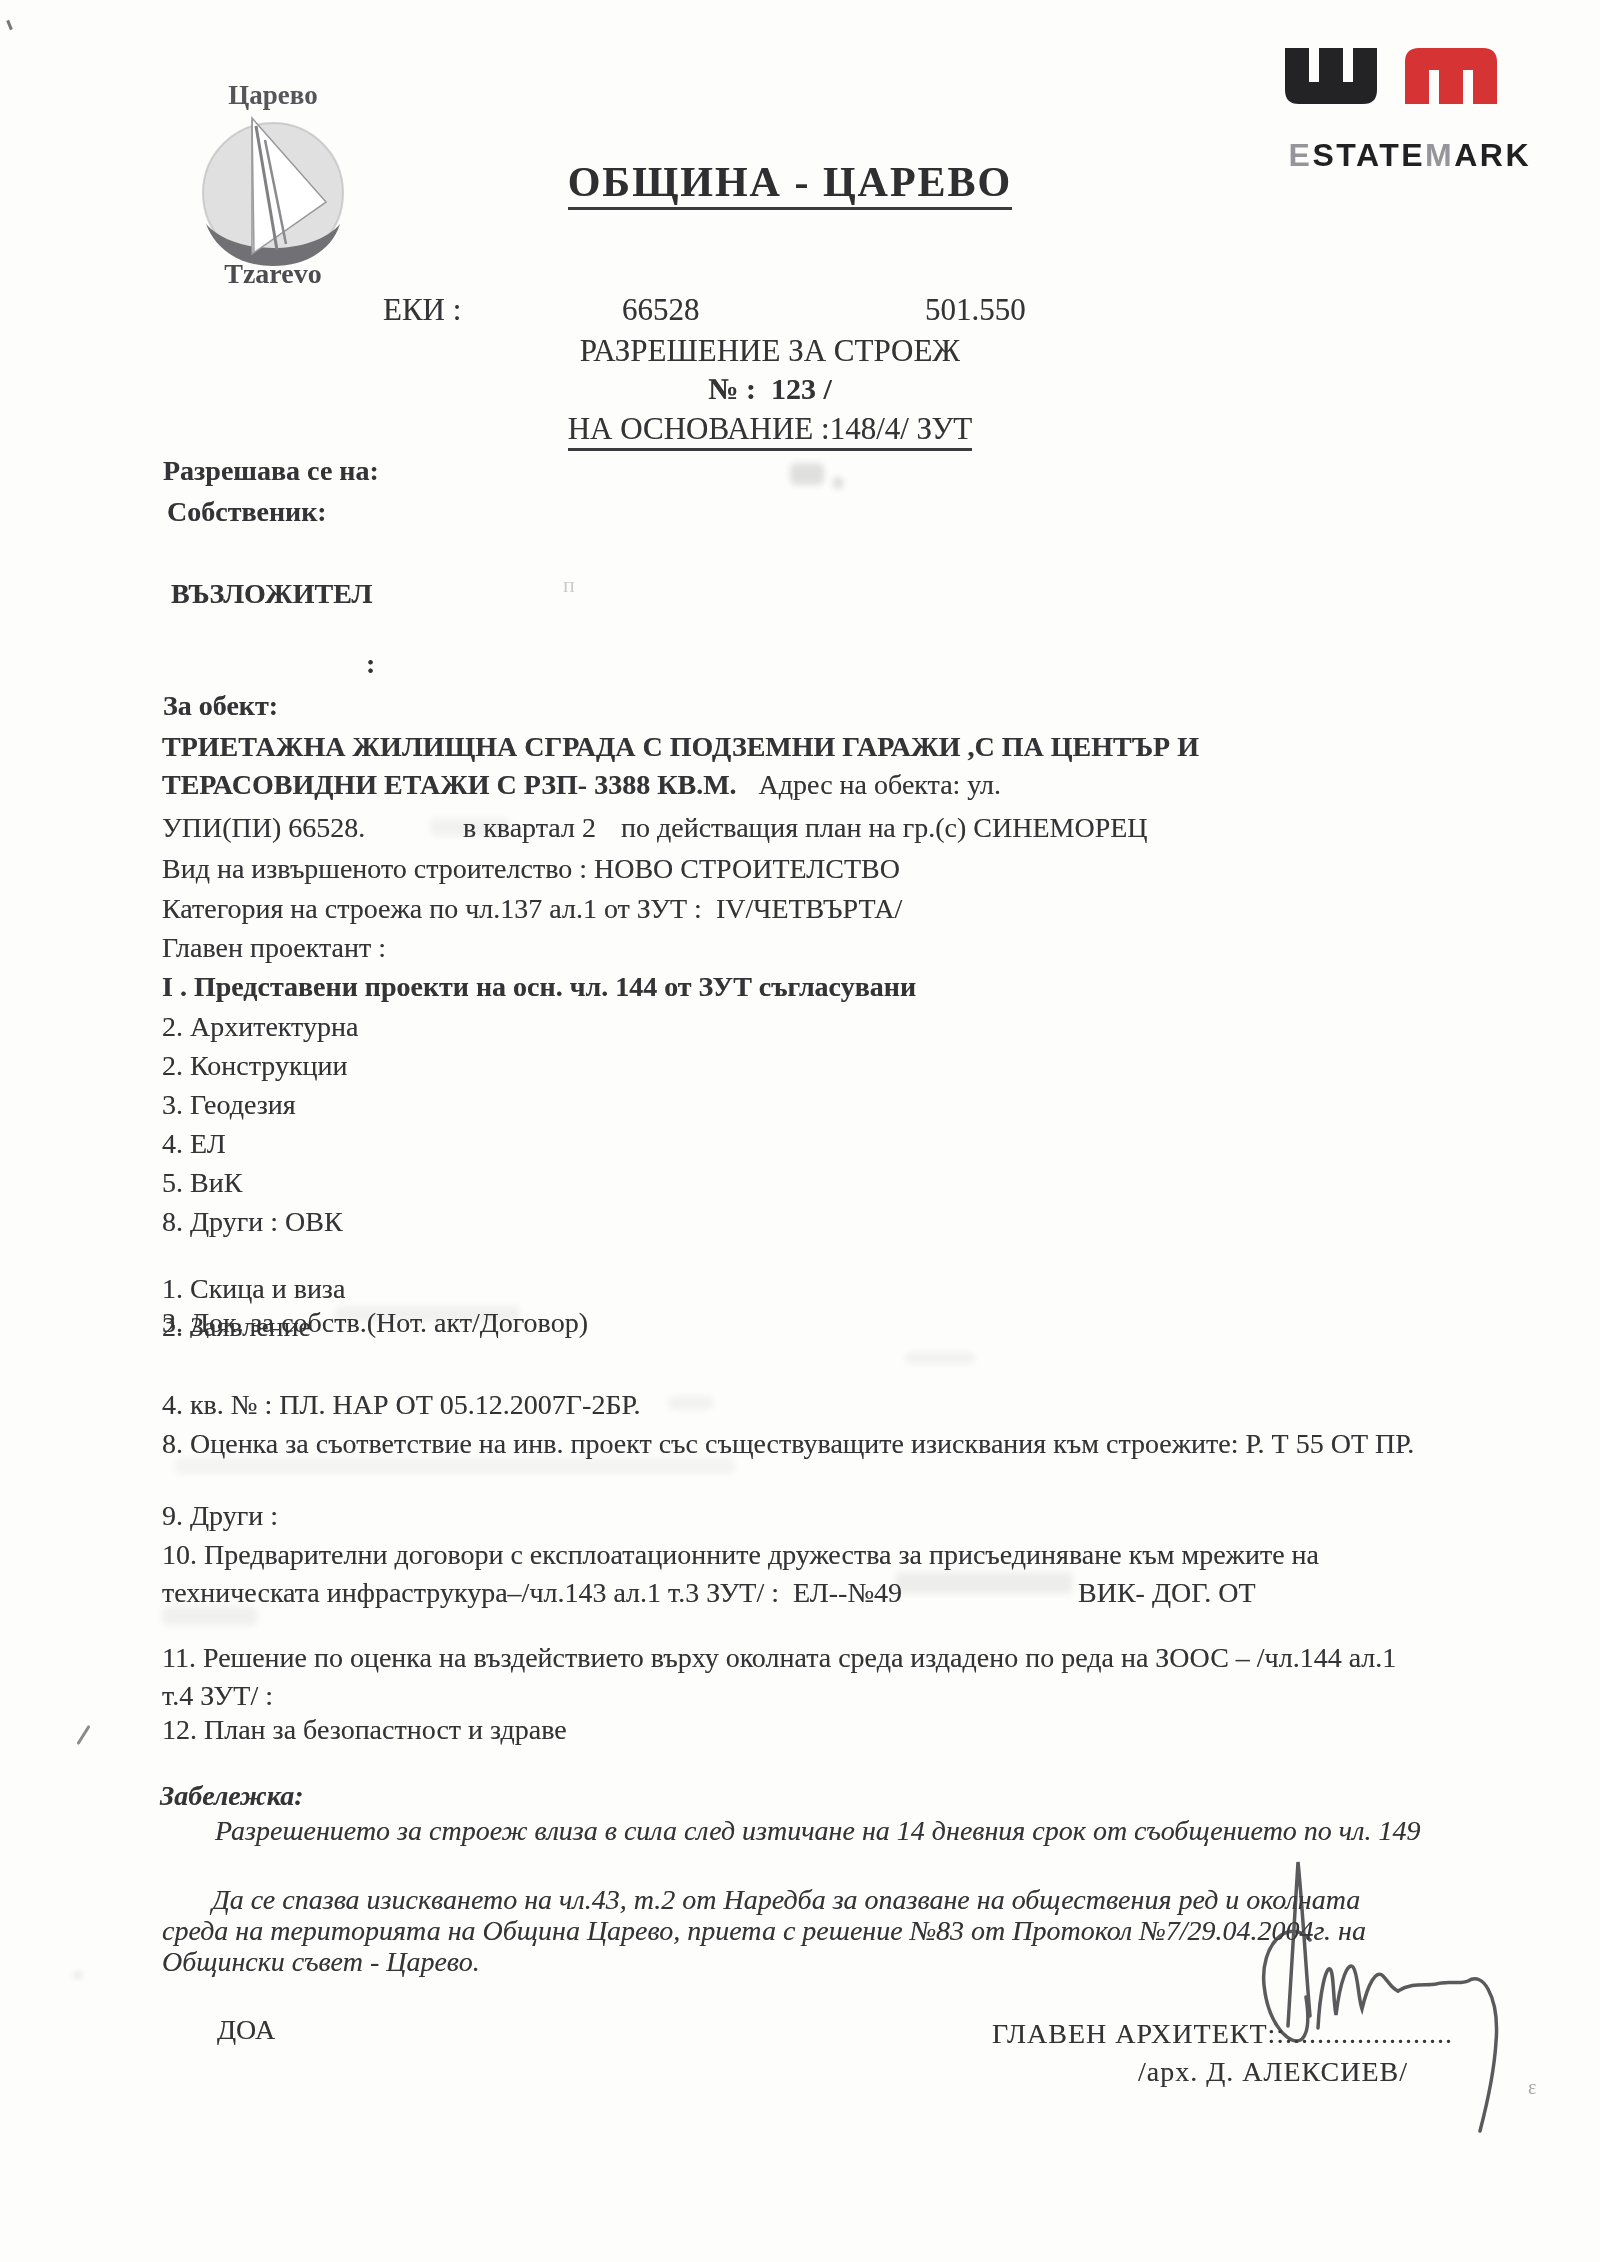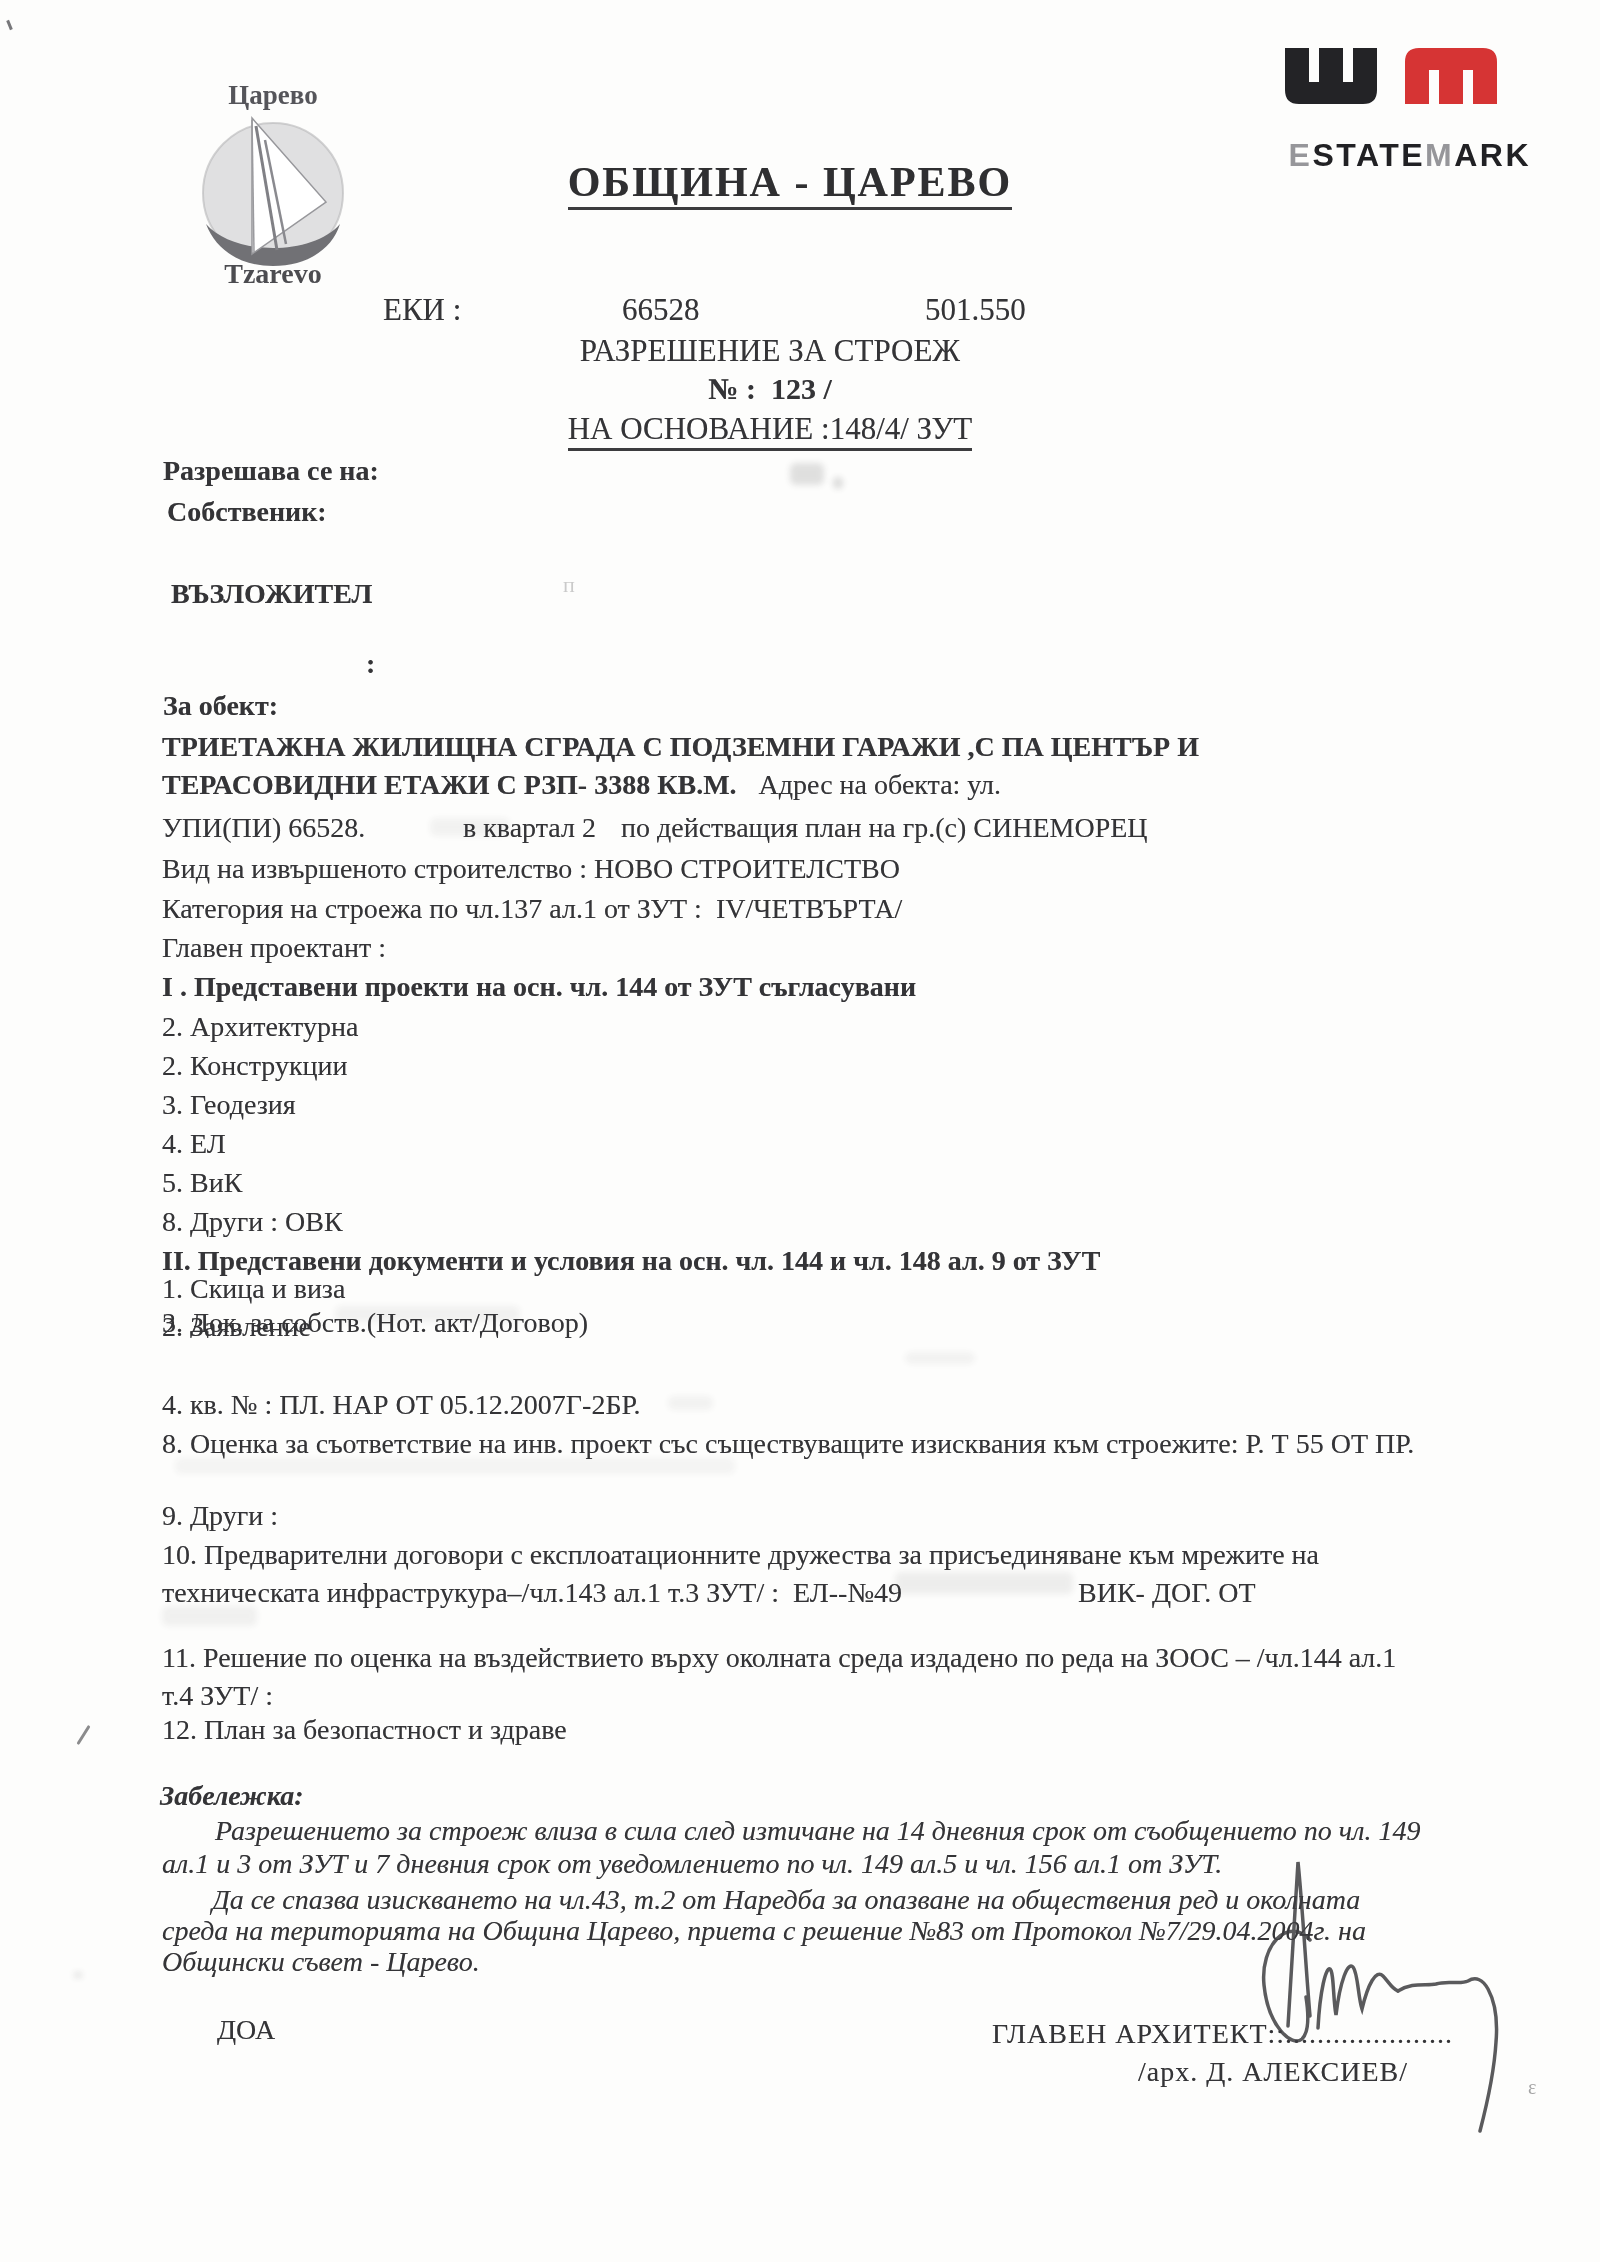--- a/index.html
+++ b/index.html
@@ -80,38 +80,36 @@
   <div class="line" style="left:162px;top:932px;">Главен проектант :</div>
 
   <div class="line b" style="left:162px;top:971px;">I . Представени проекти на осн. чл. 144 от ЗУТ съгласувани</div>
   <div class="line" style="left:162px;top:1011px;">2. Архитектурна</div>
   <div class="line" style="left:162px;top:1050px;">2. Конструкции</div>
   <div class="line" style="left:162px;top:1089px;">3. Геодезия</div>
   <div class="line" style="left:162px;top:1128px;">4. ЕЛ</div>
   <div class="line" style="left:162px;top:1167px;">5. ВиК</div>
   <div class="line" style="left:162px;top:1206px;">8. Други : ОВК</div>
 
-  <div class="line b" style="left:162px;top:1245px;">II. Представени документи и условия на осн. чл. 144 и чл. 148 ал. 9 от ЗУТ</div>
   <div class="line" style="left:162px;top:1273px;">1. Скица и виза</div>
   <div class="line" style="left:162px;top:1311px;">2. Заявление</div>
   <div class="line" style="left:162px;top:1307px;">3. Док. за собств.(Нот. акт/Договор)</div>
   <div class="line" style="left:162px;top:1389px;">4. кв. № : ПЛ. НАР ОТ 05.12.2007Г-2БР.</div>
   <div class="line" style="left:162px;top:1428px;">8. Оценка за съответствие на инв. проект със съществуващите изисквания към строежите: Р. Т 55 ОТ ПР.</div>
 
   <div class="line" style="left:162px;top:1500px;">9. Други :</div>
   <div class="line" style="left:162px;top:1539px;">10. Предварителни договори с експлоатационните дружества за присъединяване към мрежите на</div>
   <div class="line" style="left:162px;top:1577px;">техническата инфраструкура–/чл.143 ал.1 т.3 ЗУТ/ :  ЕЛ--№49</div>
   <div class="line" style="left:1078px;top:1577px;">ВИК- ДОГ. ОТ</div>
   <div class="line" style="left:162px;top:1642px;">11. Решение по оценка на въздействието върху околната среда издадено по реда на ЗООС – /чл.144 ал.1</div>
   <div class="line" style="left:162px;top:1680px;">т.4 ЗУТ/ :</div>
   <div class="line" style="left:162px;top:1714px;">12. План за безопастност и здраве</div>
 
   <div class="line b i" style="left:160px;top:1780px;">Забележка:</div>
   <div class="line i" style="left:215px;top:1815px;">Разрешението за строеж влиза в сила след изтичане на 14 дневния срок от съобщението по чл. 149</div>
-  <div class="line i" style="left:162px;top:1848px;">ал.1 и 3 от ЗУТ и 7 дневния срок от уведомлението по чл. 149 ал.5 и чл. 156 ал.1 от ЗУТ.</div>
   <div class="line i" style="left:212px;top:1884px;">Да се спазва изискването на чл.43, т.2 от Наредба за опазване на обществения ред и околната</div>
   <div class="line i" style="left:162px;top:1915px;">среда на територията на Община Царево, приета с решение №83 от Протокол №7/29.04.2004г. на</div>
   <div class="line i" style="left:162px;top:1946px;">Общински съвет - Царево.</div>
 
   <div class="line" style="left:217px;top:2014px;">ДОА</div>
   <div class="line" style="left:992px;top:2018px;letter-spacing:1px;">ГЛАВЕН АРХИТЕКТ::.....................</div>
   <div class="line" style="left:1138px;top:2056px;letter-spacing:1px;">/арх. Д. АЛЕКСИЕВ/</div>
 
   <svg style="position:absolute;left:1240px;top:1850px;" width="300" height="295" viewBox="0 0 300 295">
     <g fill="none" stroke="#3e3e41" stroke-width="3.5" stroke-linecap="round" opacity="0.85">

